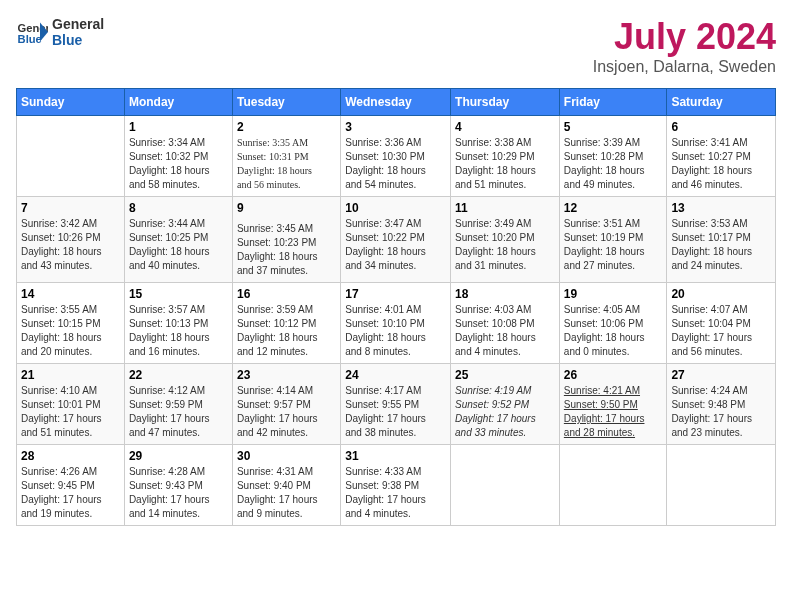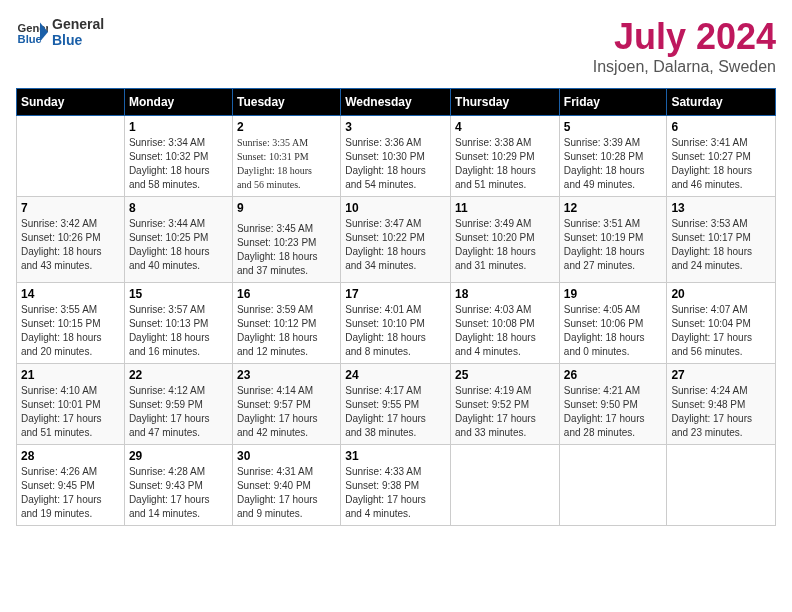--- a/index.html
+++ b/index.html
@@ -36,21 +36,21 @@
     .calendar-subtitle {
       font-size: 16px;
       color: #555;
     }
     table {
       width: 100%;
       border-collapse: collapse;
       font-size: 11px;
     }
     thead tr {
-      background-color: #000000;
+      background-color: #3b82f6;
       color: #fff;
     }
     thead th {
       padding: 6px 4px;
       text-align: left;
       font-size: 12px;
       font-weight: bold;
       border: 1px solid #1a5fa8;
     }
     tbody td {
@@ -283,28 +283,28 @@
         </td>
         <td>
           <span class="day-number">24</span>
           <div class="day-info" style="white-space: pre-line;">Sunrise: 4:17 AM
 Sunset: 9:55 PM
 Daylight: 17 hours
 and 38 minutes.</div>
         </td>
         <td>
           <span class="day-number">25</span>
-          <div class="day-info" style="white-space: pre-line;">Sunrise: 4:19 AM
+          <div class="day-info" style="white-space: pre-line; font-style: italic;">Sunrise: 4:19 AM
 Sunset: 9:52 PM
 Daylight: 17 hours
 and 33 minutes.</div>
         </td>
         <td>
           <span class="day-number">26</span>
-          <div class="day-info" style="white-space: pre-line;">Sunrise: 4:21 AM
+          <div class="day-info" style="white-space: pre-line; text-decoration: underline;">Sunrise: 4:21 AM
 Sunset: 9:50 PM
 Daylight: 17 hours
 and 28 minutes.</div>
         </td>
         <td>
           <span class="day-number">27</span>
           <div class="day-info" style="white-space: pre-line;">Sunrise: 4:24 AM
 Sunset: 9:48 PM
 Daylight: 17 hours
 and 23 minutes.</div>

